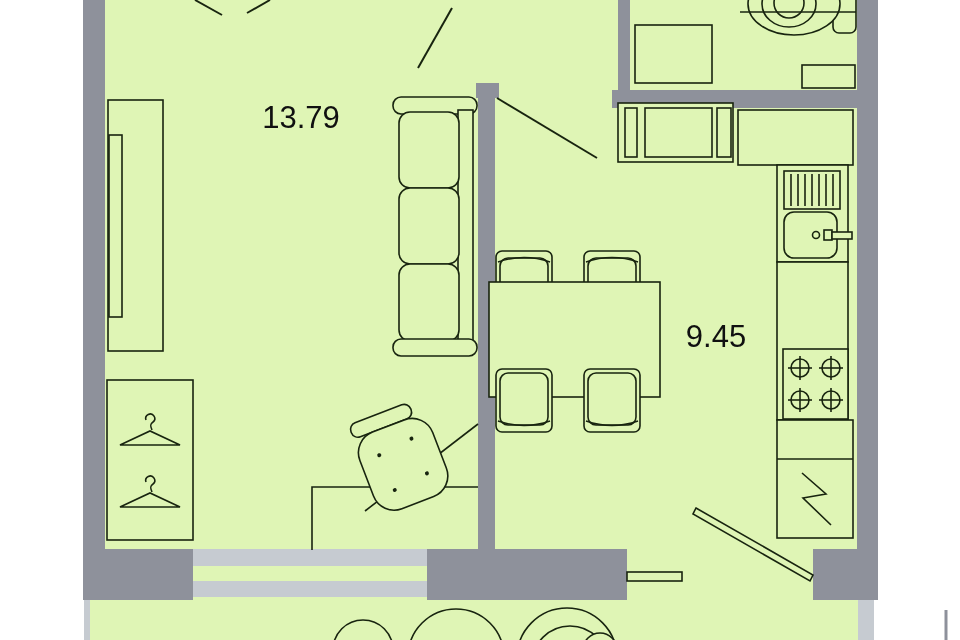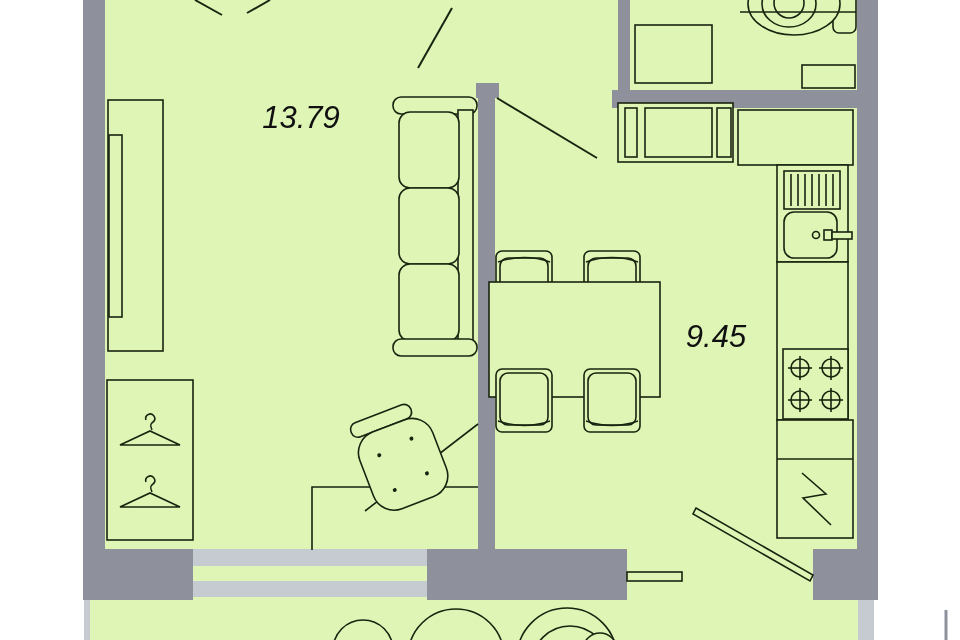--- a/index.html
+++ b/index.html
@@ -1,17 +1,17 @@
 <!DOCTYPE html>
 <html style="--background: #ffffff; --floor: #dff5b5; --wall: #8e919b; --window_gray: #c6cbd1; --stroke: #18240f; --label: #101010;"><head>
 <meta charset="utf-8">
 <style>
   html,body{margin:0;padding:0;}
   body{width:960px;height:640px;overflow:hidden;font-family:"DejaVu Sans",sans-serif;}
-  .plan-wrap{width:800px;height:640px;position:relative;background:var(--background,#fff);font-style:italic;}
+  .plan-wrap{width:800px;height:640px;position:relative;background:var(--background,#fff);}
   svg{display:block;}
   .bg{fill:var(--background,#ffffff);}
   .floor{fill:var(--floor,#dff5b5);}
   .wall{fill:var(--wall,#8e919b);stroke:none;}
   .win{fill:var(--window_gray,#c6cbd1);}
   .ln{fill:none;stroke:var(--stroke,#18240f);stroke-width:2;}
   .lnt{fill:none;stroke:var(--stroke,#18240f);stroke-width:1.6;}
   .furnt{fill:var(--floor,#dff5b5);stroke:var(--stroke,#18240f);stroke-width:1.6;}
   .dot{fill:var(--stroke,#18240f);stroke:none;}
   .rail{stroke:var(--wall,#8e919b);stroke-width:3;}

